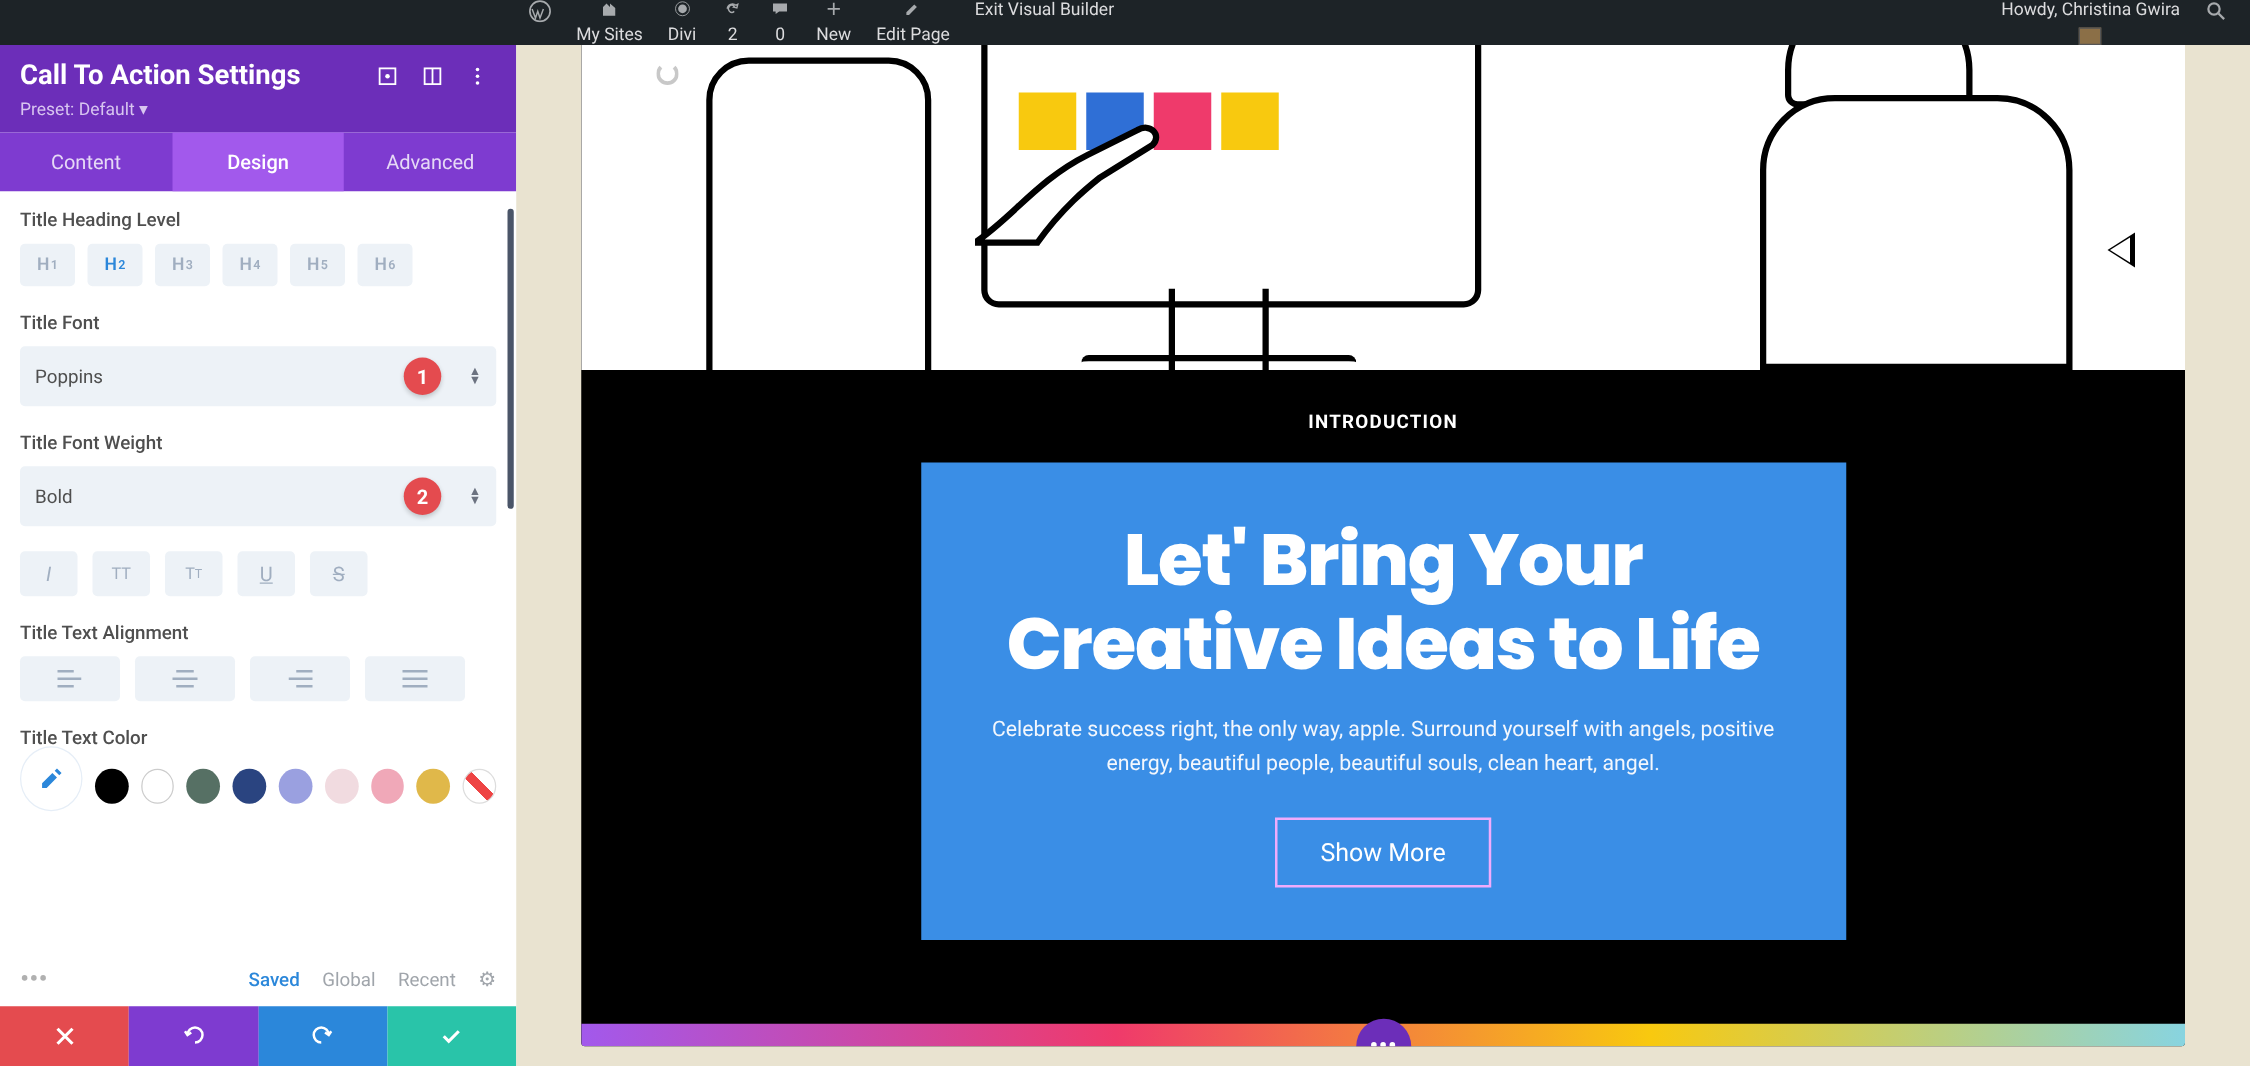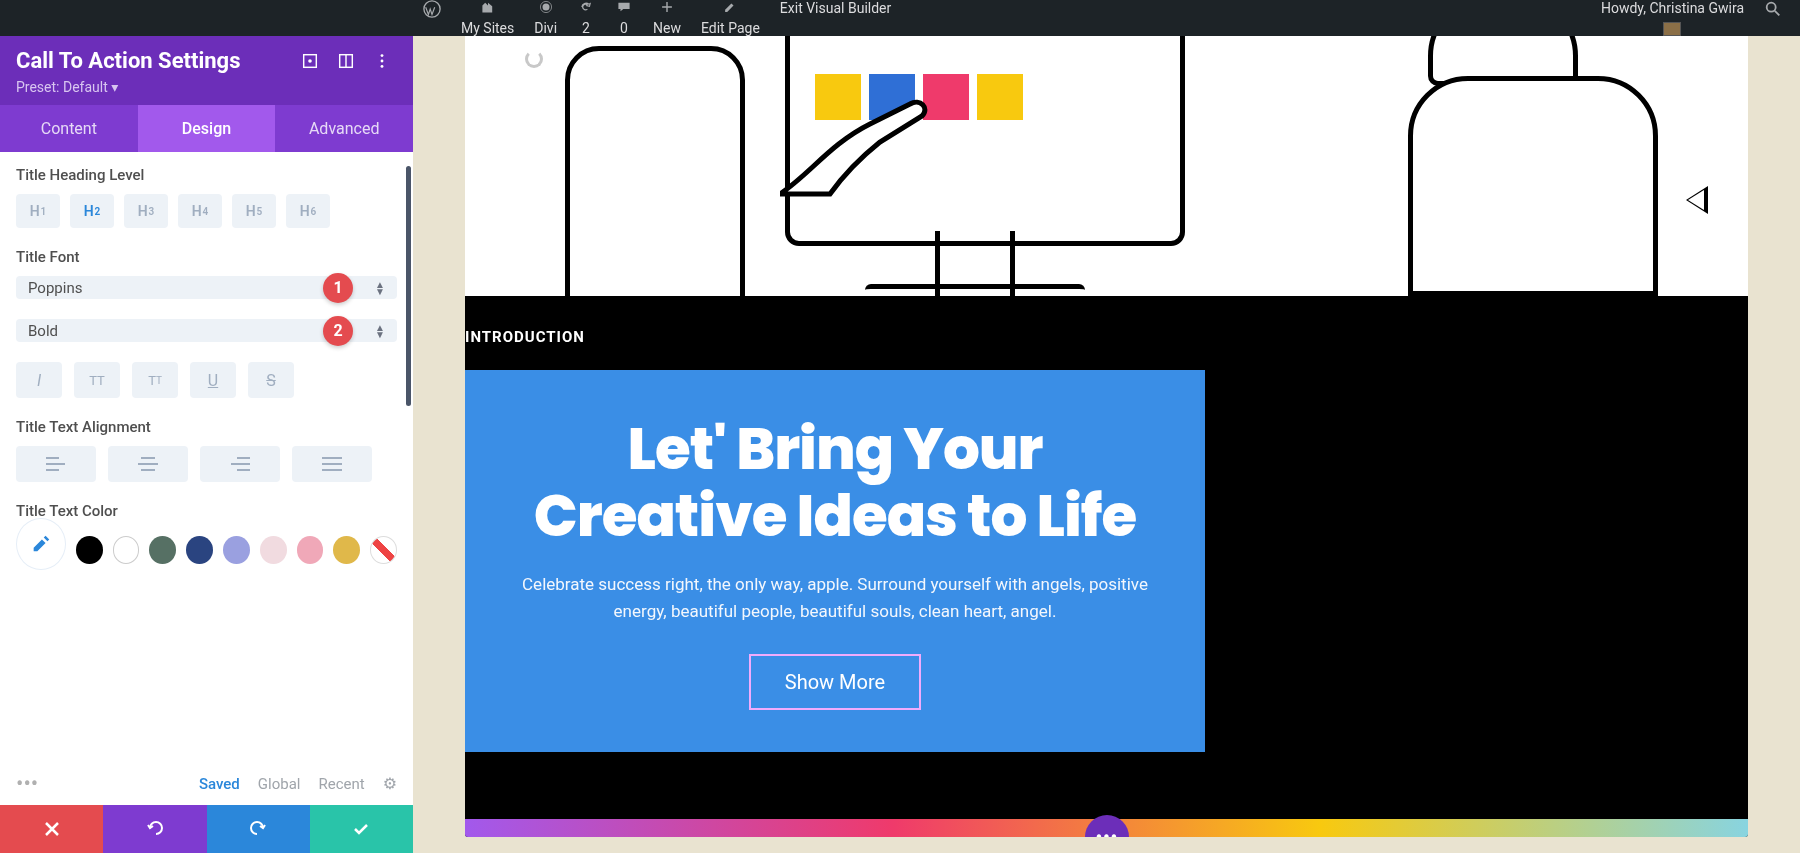--- a/index.html
+++ b/index.html
@@ -34,21 +34,21 @@
   .scroll-ind { position:absolute; right:2px; top:14px; width:5px; height:240px; background:#4a5568; border-radius:3px; }
   .section-head { display: flex; align-items: center; margin-bottom: 16px; }
   .section-head h3 { flex:1; color:#2b87da; font-size:21px; font-weight:500; cursor:pointer; }
   .section-head .ctl { color:#2b87da; cursor:pointer; padding:0 6px; }
   .section-head .dots { color:#2b87da; cursor:pointer; font-size:20px; padding:0 4px; }
   .field-label { color:#4f4f4f; font-size:15px; margin-bottom:10px; font-weight:500; }
   .h-levels { display:flex; gap:10px; margin-bottom:20px; }
   .h-btn { width:44px; height:34px; background:#edf2f7; border-radius:4px; display:flex; align-items:center; justify-content:center; font-size:14px; color:#a0aec0; font-weight:600; cursor:pointer; }
   .h-btn.active { color:#2b87da; }
   .h-btn sub { font-size:10px; margin-left:1px; }
-  .select-box { height:23px; background:#edf2f7; border-radius:4px; display:flex; align-items:center; padding:0 12px; margin-bottom:20px; position:relative; cursor:pointer; }
+  .select-box { height:48px; background:#edf2f7; border-radius:4px; display:flex; align-items:center; padding:0 12px; margin-bottom:20px; position:relative; cursor:pointer; }
   .select-box span.val { color:#4f4f4f; font-size:15px; }
   .select-box .badge { position:absolute; right:44px; width:30px; height:30px; background:#e44b4f; border-radius:50%; color:#fff; font-weight:700; display:flex; align-items:center; justify-content:center; font-size:16px; box-shadow:0 2px 4px rgba(0,0,0,.2); }
   .select-box .arrows { margin-left:auto; color:#6b7280; font-size:10px; line-height:7px; display:flex; flex-direction:column; }
   .style-btns, .align-btns { display:flex; gap:12px; margin-bottom:20px; }
   .style-btn, .align-btn { width:46px; height:36px; background:#edf2f7; border-radius:4px; display:flex; align-items:center; justify-content:center; color:#a0aec0; cursor:pointer; font-size:16px; }
   .align-btn { width:80px; }
   .align-btn svg { width:22px; height:16px; stroke:#a0aec0; stroke-width:2; fill:none; }
   .swatch { width:28px; height:28px; border-radius:50%; cursor:pointer; }
   .eyedrop { width:52px; height:52px; border-radius:50%; background:#fff; border:1px solid #e6eef7; display:flex; align-items:center; justify-content:center; cursor:pointer; margin-top:-12px; }
   .eyedrop svg { width:22px; height:22px; fill:#2b87da; }
@@ -82,21 +82,21 @@
   .sq.p { left:458px; background:#ef3a6b; }
   .sq.y2{ left:512px; background:#f8c90f; }
   .hand { position:absolute; left:315px; top:48px; width:160px; height:120px; }
   .chair-back { position:absolute; left:100px; top:10px; width:180px; height:260px; border:5px solid #000; border-radius:34px 34px 0 0; background:#fff; }
   .person { position:absolute; right:60px; top:-40px; width:280px; height:300px; }
   .cap { position:absolute; left:20px; top:0; width:150px; height:90px; border:5px solid #000; border-radius:60px 60px 10px 10px; background:#fff;}
   .body-blob { position:absolute; left:0; top:80px; width:250px; height:220px; border:5px solid #000; border-radius:60px 60px 0 0; background:#fff;}
   .play-tri { position:absolute; right:40px; top:150px; width:0; height:0; border-top:14px solid transparent; border-bottom:14px solid transparent; border-left:22px solid #000; transform:rotate(180deg);}
   .play-tri::after{content:'';position:absolute;left:-18px;top:-10px;border-top:10px solid transparent;border-bottom:10px solid transparent;border-left:16px solid #fff;}
 
-  .below { flex:1; display:flex; flex-direction:column; align-items:flex-start; padding-top:32px; position:relative; }
+  .below { flex:1; display:flex; flex-direction:column; align-items:center; padding-top:32px; position:relative; }
   .intro-label { color:#fff; font-weight:700; letter-spacing:1px; font-size:15px; margin-bottom:24px; }
   .cta-box { background:#3a8ee6; width:740px; padding:46px 50px 42px; text-align:center; }
   .cta-title { font-family: "Poppins", -apple-system, sans-serif; font-weight:800; color:#fff; font-size:58px; line-height:1.15; margin-bottom:22px; letter-spacing:-1px; }
   .cta-desc { color:#f3f7fd; font-size:17px; line-height:1.55; margin-bottom:30px; }
   .cta-btn { display:inline-block; border:2px solid #f0abfc; color:#fff; padding:14px 34px; font-size:20px; cursor:pointer; }
   .float-add { position:absolute; bottom:-22px; left:50%; transform:translateX(-50%); width:44px; height:44px; border-radius:50%; background:#6c2eb9; color:#fff; display:flex; align-items:center; justify-content:center; font-size:22px; cursor:pointer; z-index:5;}
   .gradient-bar { height:18px; background:linear-gradient(90deg,#a259ec,#ef3a6b,#f8c90f,#88d4e0); position:relative;}
 </style>
 </head>
 <body>
@@ -213,20 +213,21 @@
         <div class="h-btn">H<sub>6</sub></div>
       </div>
 
       <div class="field-label">Title Font</div>
       <div class="select-box">
         <span class="val">Poppins</span>
         <span class="badge">1</span>
         <span class="arrows">▲<br>▼</span>
       </div>
 
+      <div class="field-label">Title Font Weight</div>
       <div class="select-box">
         <span class="val">Bold</span>
         <span class="badge">2</span>
         <span class="arrows">▲<br>▼</span>
       </div>
 
       <div class="style-btns">
         <div class="style-btn">
             <i>I</i>
           </div>

